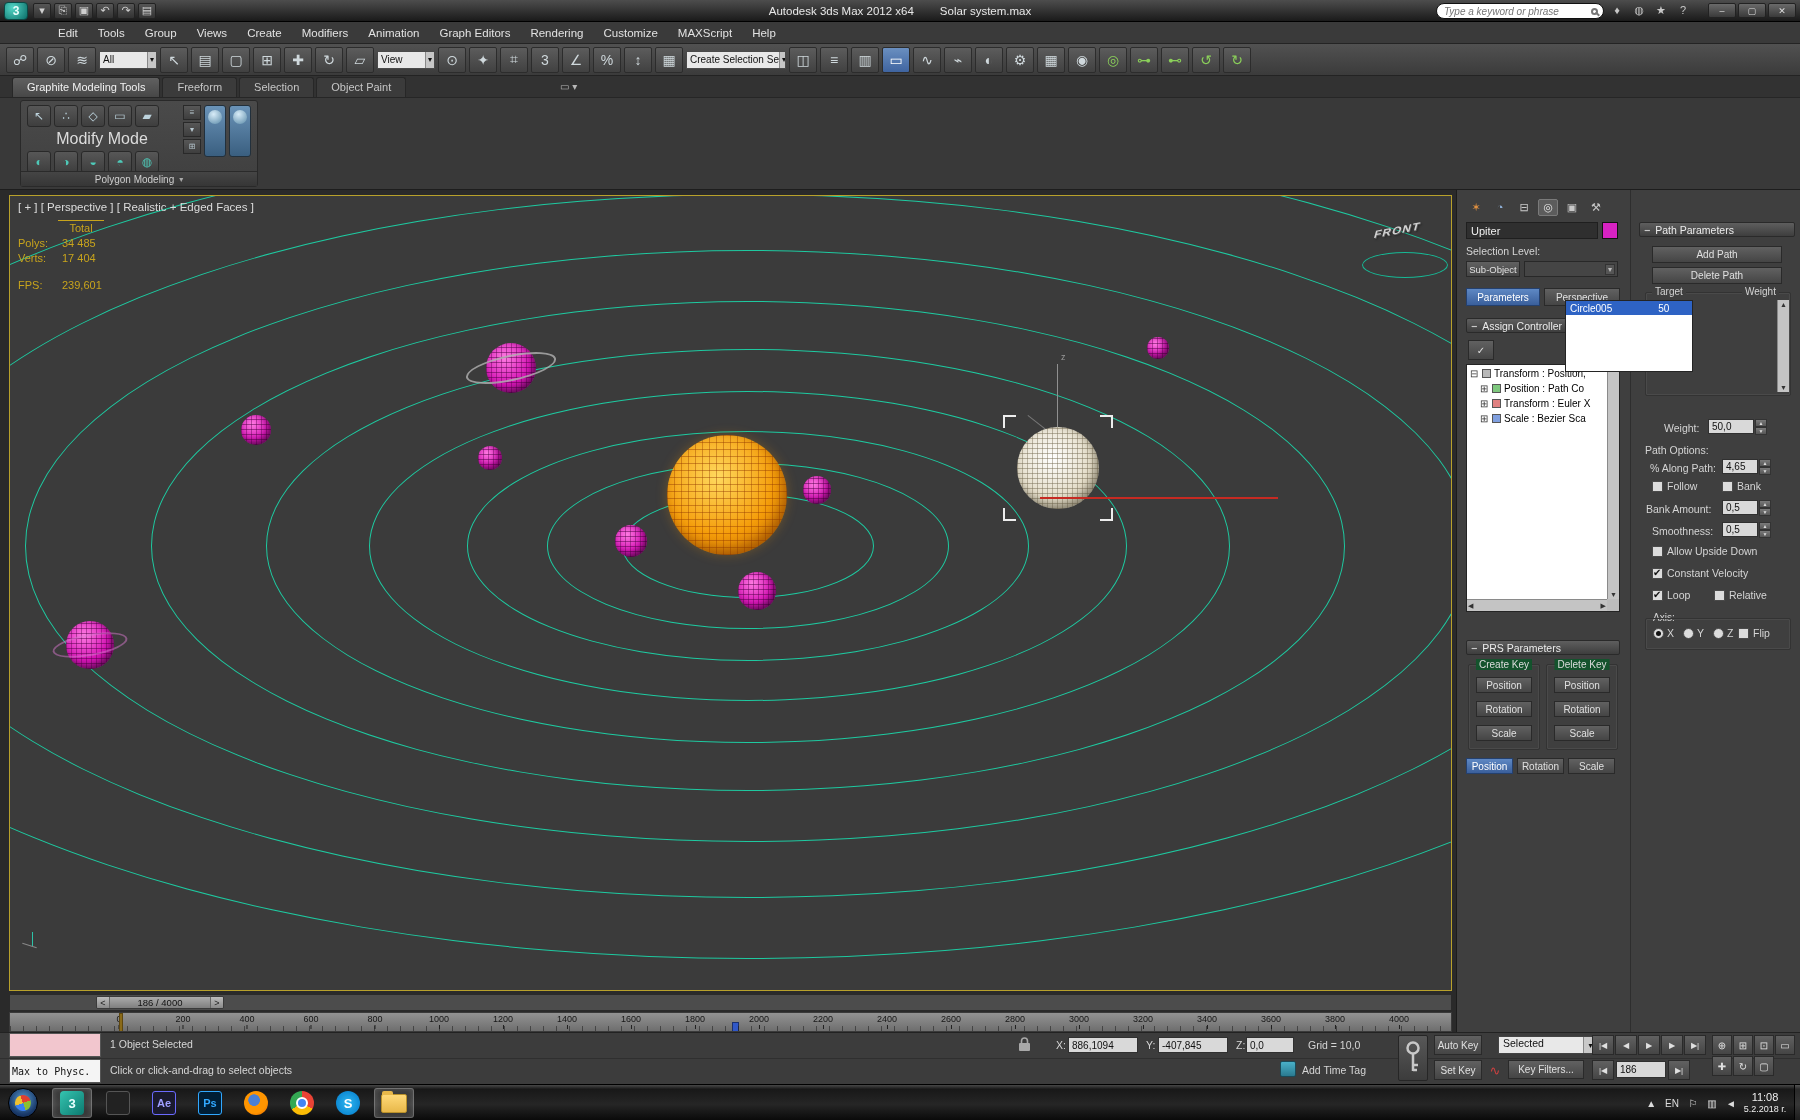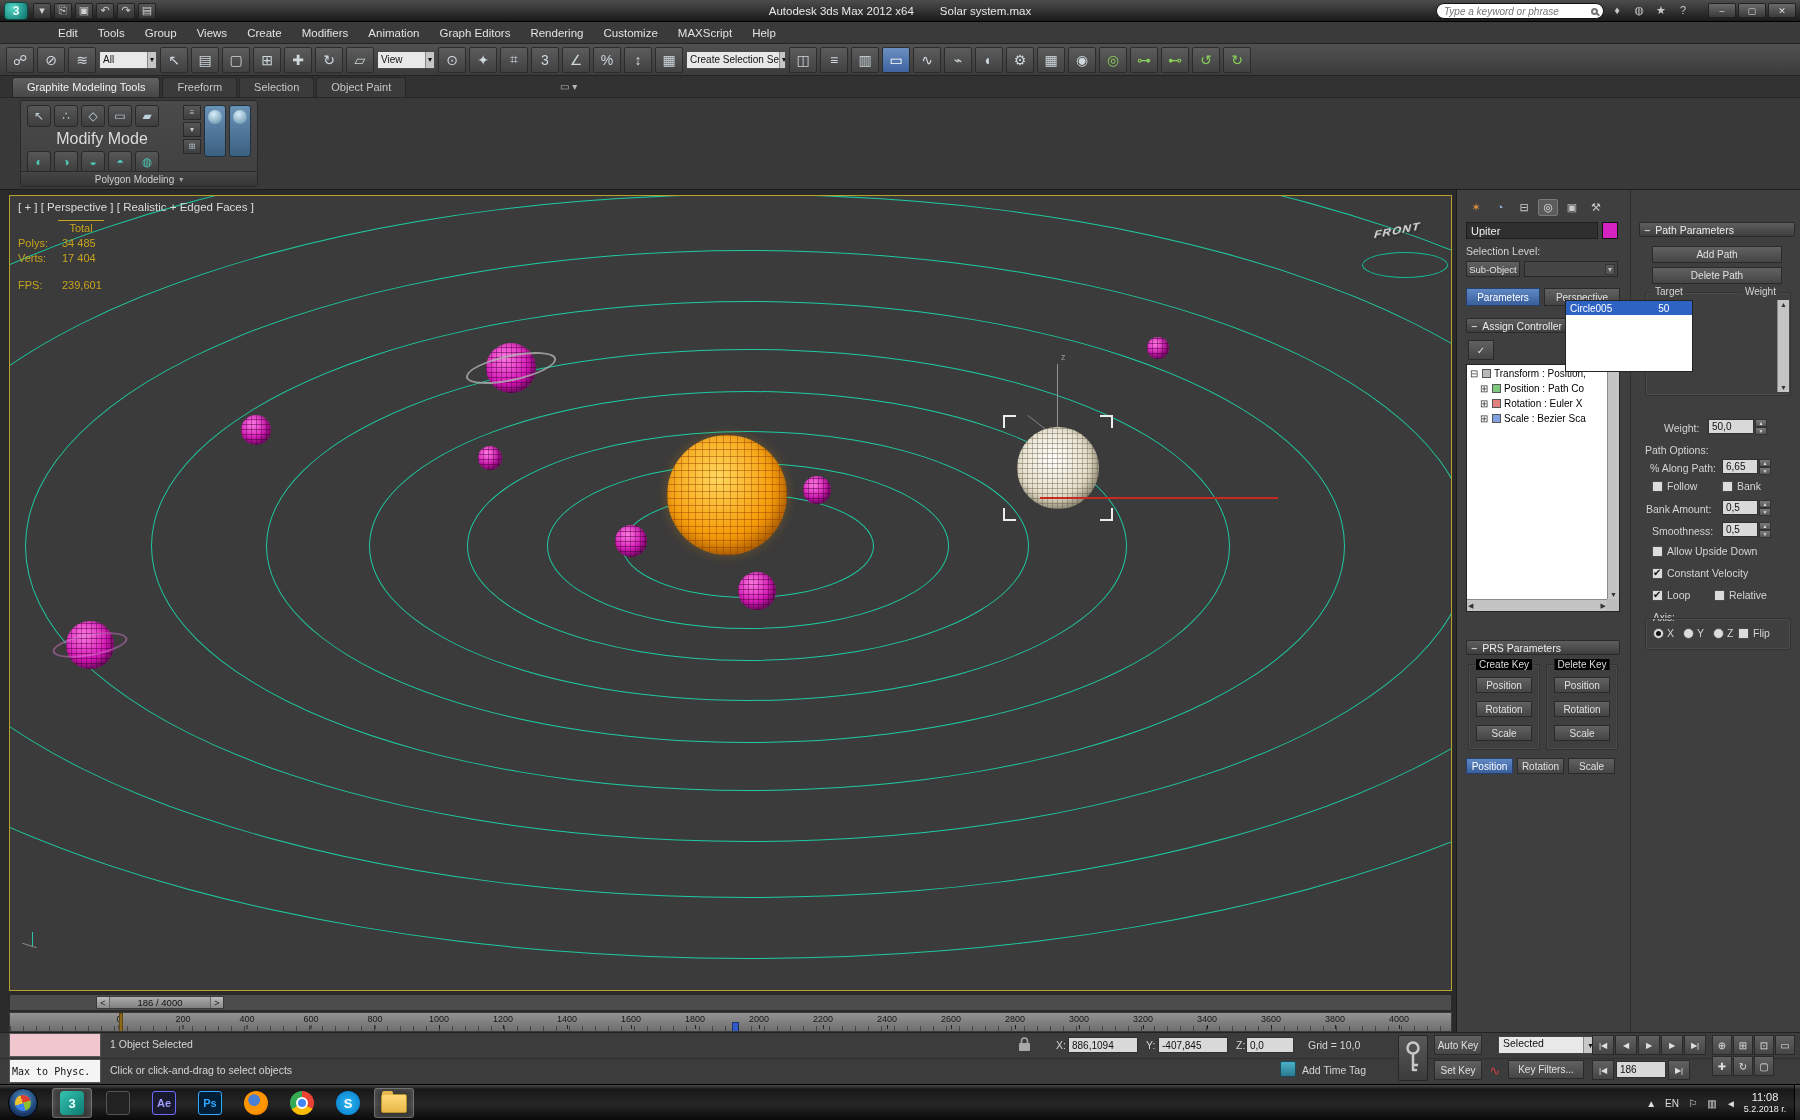--- a/index.html
+++ b/index.html
@@ -146,21 +146,21 @@
   .ac-row:nth-child(3) .ac-ico{background:#e08080;}
   .ac-row:nth-child(4) .ac-ico{background:#80a0e0;}
   .sbv{position:absolute;width:12px;background:#c4c4c4;border-left:1px solid #8a8a8a;display:flex;flex-direction:column;
     justify-content:space-between;align-items:center;font-size:7px;color:#333;padding:1px 0;}
   .sbv::before{content:"▲";}  .sbv::after{content:"▼";}
   .sbh{position:absolute;height:12px;background:#c4c4c4;border-top:1px solid #8a8a8a;display:flex;
     justify-content:space-between;align-items:center;font-size:7px;color:#333;padding:0 1px;}
   .sbh::before{content:"◀";}  .sbh::after{content:"▶";}
   .sbcorner{position:absolute;width:12px;height:12px;background:#bdbdbd;}
   .grp{position:absolute;border:1px solid #333;box-shadow:inset 0 0 0 1px rgba(255,255,255,.06);border-radius:2px;}
-  .grp-title{position:absolute;top:-6px;left:50%;transform:translateX(-50%);background:#000000;padding:0 3px;
+  .grp-title{position:absolute;top:-6px;left:50%;transform:translateX(-50%);background:#14532d;padding:0 3px;
     font-size:10px;color:#dcdcdc;white-space:nowrap;}
   .prs-col{position:absolute;display:flex;flex-direction:column;gap:8px;align-items:center;padding-top:12px;}
   .prs-btn{width:56px;height:16px;}
   .modes{position:absolute;display:flex;gap:4px;}
   .mode-btn{width:47px;height:16px;}
   .fld{position:absolute;background:#d9d9d9;border:1px solid #303030;color:#111;font-size:10px;display:flex;align-items:center;padding:0 3px;}
   .spin{position:absolute;width:12px;height:15px;display:flex;flex-direction:column;}
   .spin i{flex:1;font-style:normal;font-size:5px;line-height:6px;text-align:center;background:linear-gradient(#7a7a7a,#565656);
     color:#ddd;border:1px solid #333;}
   .cbw{position:absolute;display:flex;align-items:center;gap:4px;color:#d5d5d5;font-size:10.5px;white-space:nowrap;}
@@ -482,21 +482,21 @@
           <span>Transform : Position,</span>
         </div>
         <div class="ac-row ind">
           <span class="ac-plus">⊞</span>
           <span class="ac-ico"></span>
           <span>Position : Path Co</span>
         </div>
         <div class="ac-row ind">
           <span class="ac-plus">⊞</span>
           <span class="ac-ico"></span>
-          <span>Rotation : Euler X</span>
+          <span>Transform : Euler X</span>
         </div>
         <div class="ac-row ind">
           <span class="ac-plus">⊞</span>
           <span class="ac-ico"></span>
           <span>Scale : Bezier Sca</span>
         </div>
       </div>
     <div class="sbv" style="right:0;top:0;bottom:12px"></div>
     <div class="sbh" style="left:0;right:12px;bottom:0"></div>
     <div class="sbcorner" style="right:0;bottom:0"></div>
@@ -546,21 +546,21 @@
 
   <span class="lbl" style="left:1664px;top:422px">Weight:</span>
   <div class="fld" style="left:1708px;top:419px;width:46px;height:15px">50,0</div>
   <span class="spin" style="left:1755px;top:419px">
       <i>▲</i>
       <i>▼</i>
     </span>
 
   <span class="lbl" style="left:1645px;top:444px">Path Options:</span>
   <span class="lbl" style="left:1650px;top:462px">% Along Path:</span>
-  <div class="fld" style="left:1722px;top:459px;width:36px;height:15px">6,65</div>
+  <div class="fld" style="left:1722px;top:459px;width:36px;height:15px">4,65</div>
   <span class="spin" style="left:1759px;top:459px">
       <i>▲</i>
       <i>▼</i>
     </span>
 
   <span class="cbw" style="left:1652px;top:480px">
     <span class="cb"></span>
       <span>Follow</span>
     </span>
   <span class="cbw" style="left:1722px;top:480px">

